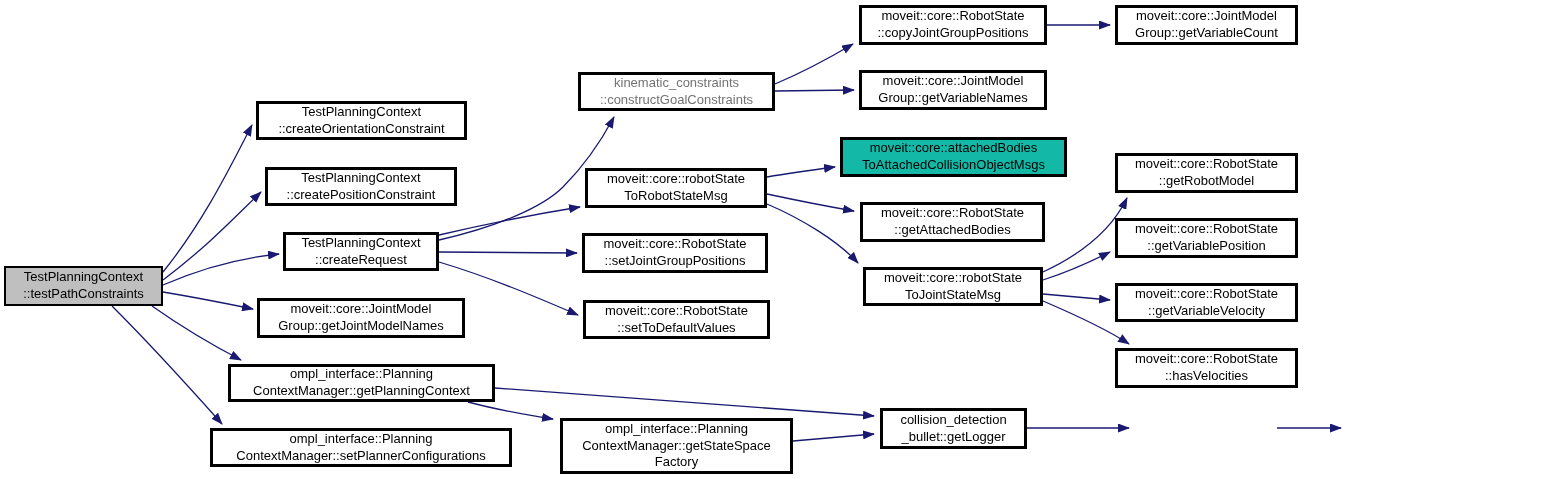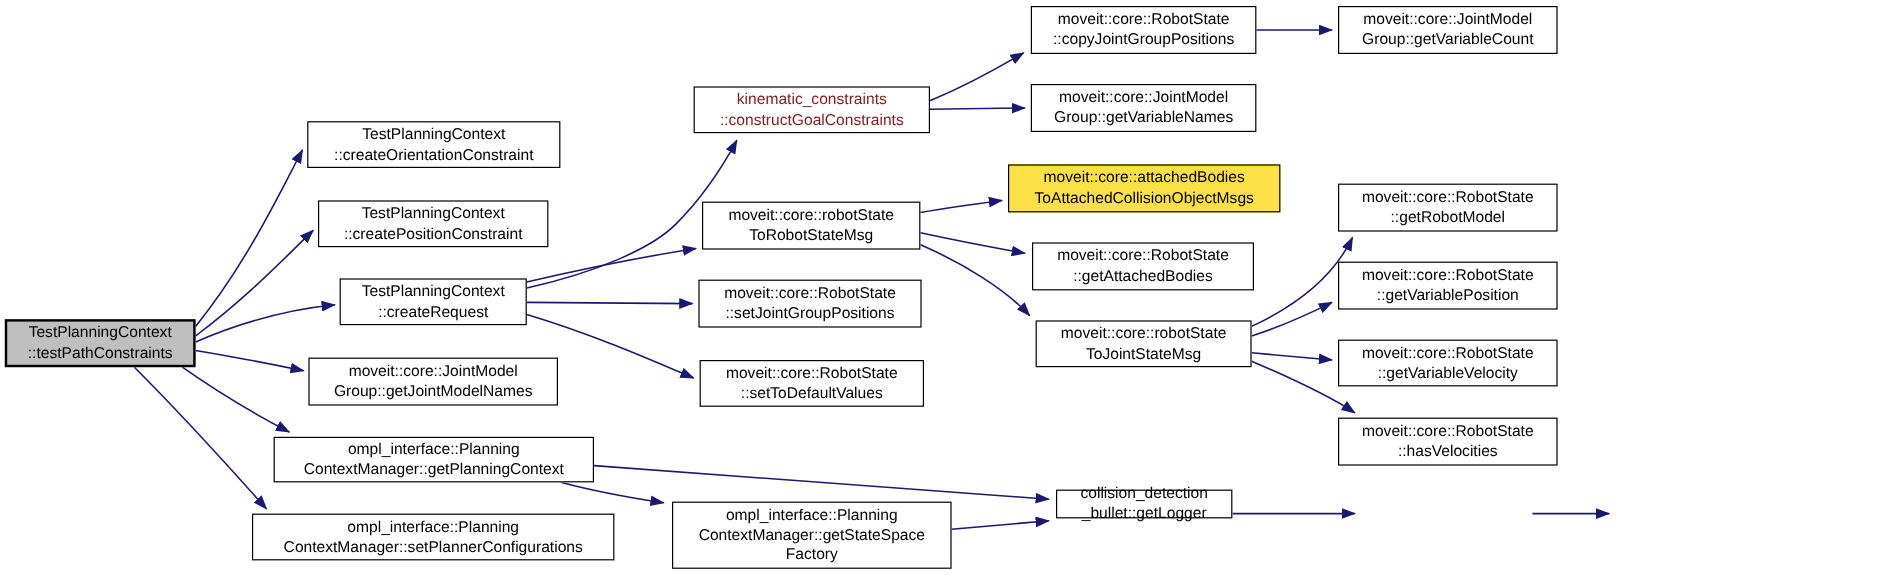--- a/index.html
+++ b/index.html
@@ -9,21 +9,21 @@
     height: 479px;
     background: #ffffff;
     font-family: "Liberation Sans", sans-serif;
     overflow: hidden;
   }
   svg.edges { position: absolute; left: 0; top: 0; width: 1565px; height: 479px; }
   .edge { fill: none; stroke: #191970; stroke-width: 1.3; }
   .node {
     position: absolute;
     box-sizing: border-box;
-    border: 1px solid #000000;
+    border: 3px solid #000000;
     background: #ffffff;
     color: #000000;
     display: flex;
     align-items: center;
     justify-content: center;
     text-align: center;
     white-space: pre-line;
     font-size: 13px;
     line-height: 1.3;
     padding: 1px 3px;
@@ -81,42 +81,42 @@
   <div class="node" style="left: 265px; top: 167px; width: 192px; height: 39px; background: rgb(255, 255, 255); color: rgb(0, 0, 0);">TestPlanningContext
 ::createPositionConstraint</div>
   <div class="node" style="left: 283px; top: 232px; width: 156px; height: 39px; background: rgb(255, 255, 255); color: rgb(0, 0, 0);">TestPlanningContext
 ::createRequest</div>
   <div class="node" style="left: 257px; top: 298px; width: 208px; height: 40px; background: rgb(255, 255, 255); color: rgb(0, 0, 0);">moveit::core::JointModel
 Group::getJointModelNames</div>
   <div class="node" style="left: 228px; top: 364px; width: 267px; height: 38px; background: rgb(255, 255, 255); color: rgb(0, 0, 0);">ompl_interface::Planning
 ContextManager::getPlanningContext</div>
   <div class="node" style="left: 210px; top: 428px; width: 302px; height: 39px; background: rgb(255, 255, 255); color: rgb(0, 0, 0);">ompl_interface::Planning
 ContextManager::setPlannerConfigurations</div>
-  <div class="node" style="left: 578px; top: 72px; width: 197px; height: 39px; background: rgb(255, 255, 255); color: #7f1d1d;">kinematic_constraints
+  <div class="node" style="left: 578px; top: 72px; width: 197px; height: 39px; background: rgb(255, 255, 255); color: #737373;">kinematic_constraints
 ::constructGoalConstraints</div>
   <div class="node" style="left: 585px; top: 168px; width: 182px; height: 40px; background: rgb(255, 255, 255); color: rgb(0, 0, 0);">moveit::core::robotState
 ToRobotStateMsg</div>
   <div class="node" style="left: 582px; top: 233px; width: 186px; height: 40px; background: rgb(255, 255, 255); color: rgb(0, 0, 0);">moveit::core::RobotState
 ::setJointGroupPositions</div>
   <div class="node" style="left: 583px; top: 300px; width: 187px; height: 39px; background: rgb(255, 255, 255); color: rgb(0, 0, 0);">moveit::core::RobotState
 ::setToDefaultValues</div>
   <div class="node" style="left: 560px; top: 418px; width: 233px; height: 56px; background: rgb(255, 255, 255); color: rgb(0, 0, 0);">ompl_interface::Planning
 ContextManager::getStateSpace
 Factory</div>
   <div class="node" style="left: 859px; top: 5px; width: 188px; height: 40px; background: rgb(255, 255, 255); color: rgb(0, 0, 0);">moveit::core::RobotState
 ::copyJointGroupPositions</div>
   <div class="node" style="left: 859px; top: 70px; width: 188px; height: 40px; background: rgb(255, 255, 255); color: rgb(0, 0, 0);">moveit::core::JointModel
 Group::getVariableNames</div>
-  <div class="node" style="left: 840px; top: 137px; width: 227px; height: 40px; background: #fde047; color: rgb(0, 0, 0);">moveit::core::attachedBodies
+  <div class="node" style="left: 840px; top: 137px; width: 227px; height: 40px; background: #14b8a6; color: rgb(0, 0, 0);">moveit::core::attachedBodies
 ToAttachedCollisionObjectMsgs</div>
   <div class="node" style="left: 860px; top: 202px; width: 185px; height: 40px; background: rgb(255, 255, 255); color: rgb(0, 0, 0);">moveit::core::RobotState
 ::getAttachedBodies</div>
   <div class="node" style="left: 863px; top: 267px; width: 180px; height: 39px; background: rgb(255, 255, 255); color: rgb(0, 0, 0);">moveit::core::robotState
 ToJointStateMsg</div>
-  <div class="node" style="left: 880px; top: 408px; width: 147px; height: 24px; background: rgb(255, 255, 255); color: rgb(0, 0, 0);">collision_detection
+  <div class="node" style="left: 880px; top: 408px; width: 147px; height: 41px; background: rgb(255, 255, 255); color: rgb(0, 0, 0);">collision_detection
 _bullet::getLogger</div>
   <div class="node" style="left: 1115px; top: 5px; width: 183px; height: 40px; background: rgb(255, 255, 255); color: rgb(0, 0, 0);">moveit::core::JointModel
 Group::getVariableCount</div>
   <div class="node" style="left: 1115px; top: 153px; width: 183px; height: 40px; background: rgb(255, 255, 255); color: rgb(0, 0, 0);">moveit::core::RobotState
 ::getRobotModel</div>
   <div class="node" style="left: 1115px; top: 218px; width: 183px; height: 40px; background: rgb(255, 255, 255); color: rgb(0, 0, 0);">moveit::core::RobotState
 ::getVariablePosition</div>
   <div class="node" style="left: 1115px; top: 283px; width: 183px; height: 39px; background: rgb(255, 255, 255); color: rgb(0, 0, 0);">moveit::core::RobotState
 ::getVariableVelocity</div>
   <div class="node" style="left: 1115px; top: 348px; width: 183px; height: 40px; background: rgb(255, 255, 255); color: rgb(0, 0, 0);">moveit::core::RobotState

